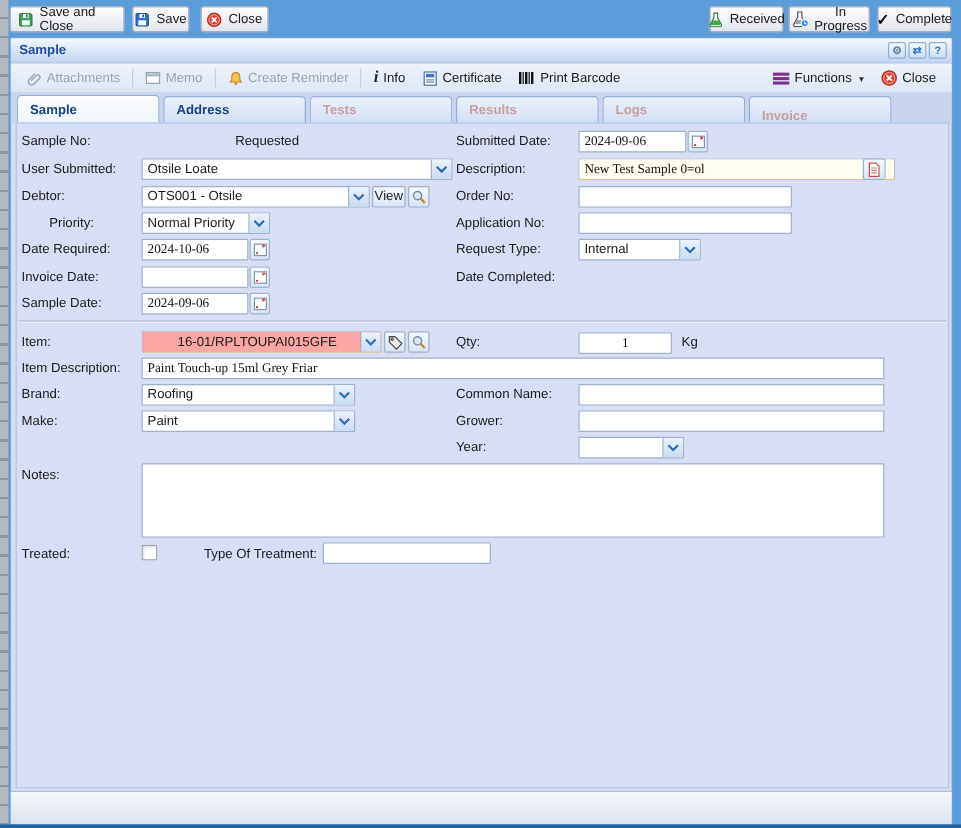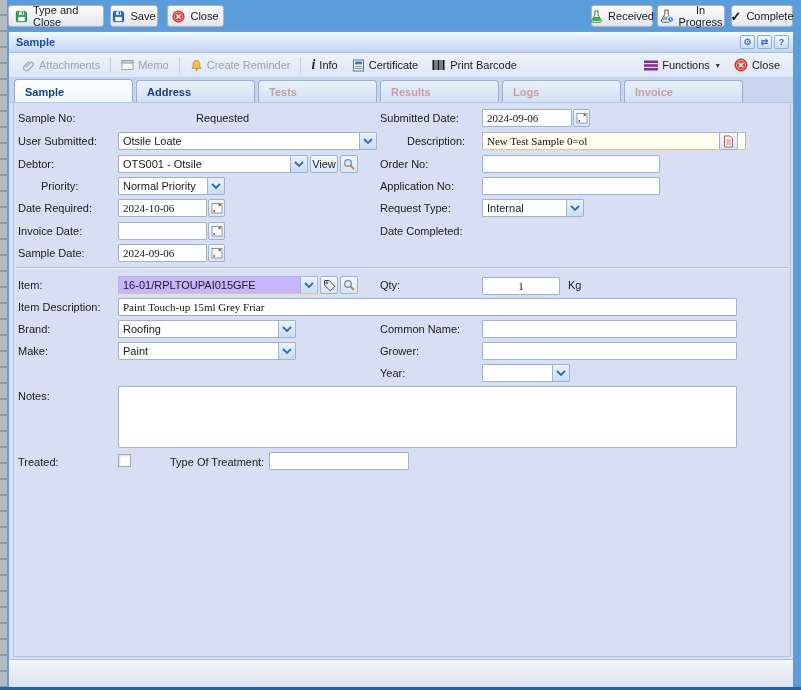--- a/index.html
+++ b/index.html
@@ -46,21 +46,21 @@
   .lbl { position:absolute; white-space:nowrap; }
   .val { position:absolute; white-space:nowrap; }
 
   .fld { position:absolute; height:18px; border:1px solid #9EB2CC; background:#fff; border-radius:1px;
     font-family:Liberation Serif, serif; font-size:11px; color:#111; padding:0 4px; }
   .fld.hl { background:#FFFEF0; border-color:#B3B9C6; border-bottom-color:#E2C878; }
   .fld.center { text-align:center; }
   textarea.fld { resize:none; padding:2px 4px; }
 
   .combo { position:absolute; height:18px; border:1px solid #9EB2CC; background:#fff; border-radius:1px; display:flex; }
-  .combo.hl { background:#c4b5fd; border-color:#B3B9C6; border-bottom-color:#E2C878; }
+  .combo.hl { background:#fca5a5; border-color:#B3B9C6; border-bottom-color:#E2C878;padding-left:25px; }
   .combo-text { flex:1; padding:2px 4px; overflow:hidden; white-space:nowrap; }
   .combo-btn { width:17px; border-left:1px solid #9EB2CC; background:linear-gradient(180deg,#EAF2FC,#C9DCF2);
     display:flex; align-items:center; justify-content:center; cursor:pointer; }
 
   .sq-btn { position:absolute; height:18px; border:1px solid #9EB2CC; border-radius:2px;
     background:linear-gradient(180deg,#F4F8FD,#D9E5F4); display:flex; align-items:center; justify-content:center; cursor:pointer; }
 
   .checkbox { position:absolute; width:13px; height:13px; background:#fff; border:1px solid #A0A8B4; box-shadow:inset 1px 1px 2px #d7dbe0; cursor:pointer; }
 
   .footer { position:absolute; left:9px; top:659px; width:784px; height:28px;
@@ -206,21 +206,21 @@
       </div>
     <div class="tab" style="left:249px;">
         <span>Tests</span>
       </div>
     <div class="tab" style="left:371px;">
         <span>Results</span>
       </div>
     <div class="tab" style="left:493px;">
         <span>Logs</span>
       </div>
-    <div class="tab" style="left:615px;">
+    <div class="tab" style="left:615px;align-items:flex-end;">
         <span>Invoice</span>
       </div>
   </div>
 
   <div class="content-bg"></div>
   <div class="sect-sep"></div>
 
   <div class="lbl" style="left:18px; top:112px;">Sample No:</div>
   <div class="val" style="left:196px; top:112px;">Requested</div>
   <div class="lbl" style="left:380px; top:112px;">Submitted Date:</div>
@@ -235,21 +235,21 @@
 
   <div class="lbl" style="left:18px; top:135px;">User Submitted:</div>
   <div class="combo" style="left:118px; top:132px; width:259px;">
     <div class="combo-text">Otsile Loate</div>
     <div class="combo-btn">
         <svg width="10" height="8" viewBox="0 0 10 8">
           <polyline points="1,2 5,6 9,2" fill="none" stroke="#2E6DB4" stroke-width="1.8"></polyline>
         </svg>
       </div>
   </div>
-  <div class="lbl" style="left:380px; top:135px;margin-left:27px;">Description:</div>
+  <div class="lbl" style="left:380px; top:135px;">Description:</div>
   <input class="fld hl" style="left: 482px; top: 132px; width: 264px;" value="New Test Sample 0=ol">
   <span class="sq-btn" style="left:719px; top:132px; width:19px;">
     <svg width="11" height="13" viewBox="0 0 11 13">
         <path d="M1.5 1 h5.5 l2.5 2.5 V12 H1.5 z" fill="#fff" stroke="#C0504D"></path>
         <line x1="3" y1="5" x2="8" y2="5" stroke="#C97B78"></line>
         <line x1="3" y1="7" x2="8" y2="7" stroke="#C97B78"></line>
         <line x1="3" y1="9" x2="8" y2="9" stroke="#C97B78"></line>
       </svg>
   </span>
 
@@ -399,21 +399,21 @@
   <div class="footer"></div>
   <div class="btn" style="left:8px; width:96px;">
     <span class="icon">
       <svg width="13" height="13" viewBox="0 0 14 14">
           <path d="M1.5 2.5 a1 1 0 0 1 1-1 H11 l1.5 1.5 V11.5 a1 1 0 0 1-1 1 H2.5 a1 1 0 0 1-1-1 z" fill="#3BA55D" stroke="#1E7A36"></path>
           <rect x="4.5" y="1.7" width="5" height="3.6" fill="#fff"></rect>
           <rect x="7.2" y="2.2" width="1.4" height="2.6" fill="#1E7A36"></rect>
           <rect x="3.5" y="7.5" width="7" height="4.5" fill="#fff"></rect>
         </svg>
     </span>
-    <span>Type and Close</span>
+    <span>Save and Close</span>
   </div>
   <div class="btn" style="left:110px; width:48px;">
     <span class="icon">
       <svg width="13" height="13" viewBox="0 0 14 14">
           <path d="M1.5 2.5 a1 1 0 0 1 1-1 H11 l1.5 1.5 V11.5 a1 1 0 0 1-1 1 H2.5 a1 1 0 0 1-1-1 z" fill="#2D6FD6" stroke="#1D4FA0"></path>
           <rect x="4.5" y="1.7" width="5" height="3.6" fill="#fff"></rect>
           <rect x="7.2" y="2.2" width="1.4" height="2.6" fill="#1D4FA0"></rect>
           <rect x="3.5" y="7.5" width="7" height="4.5" fill="#fff"></rect>
         </svg>
     </span>

